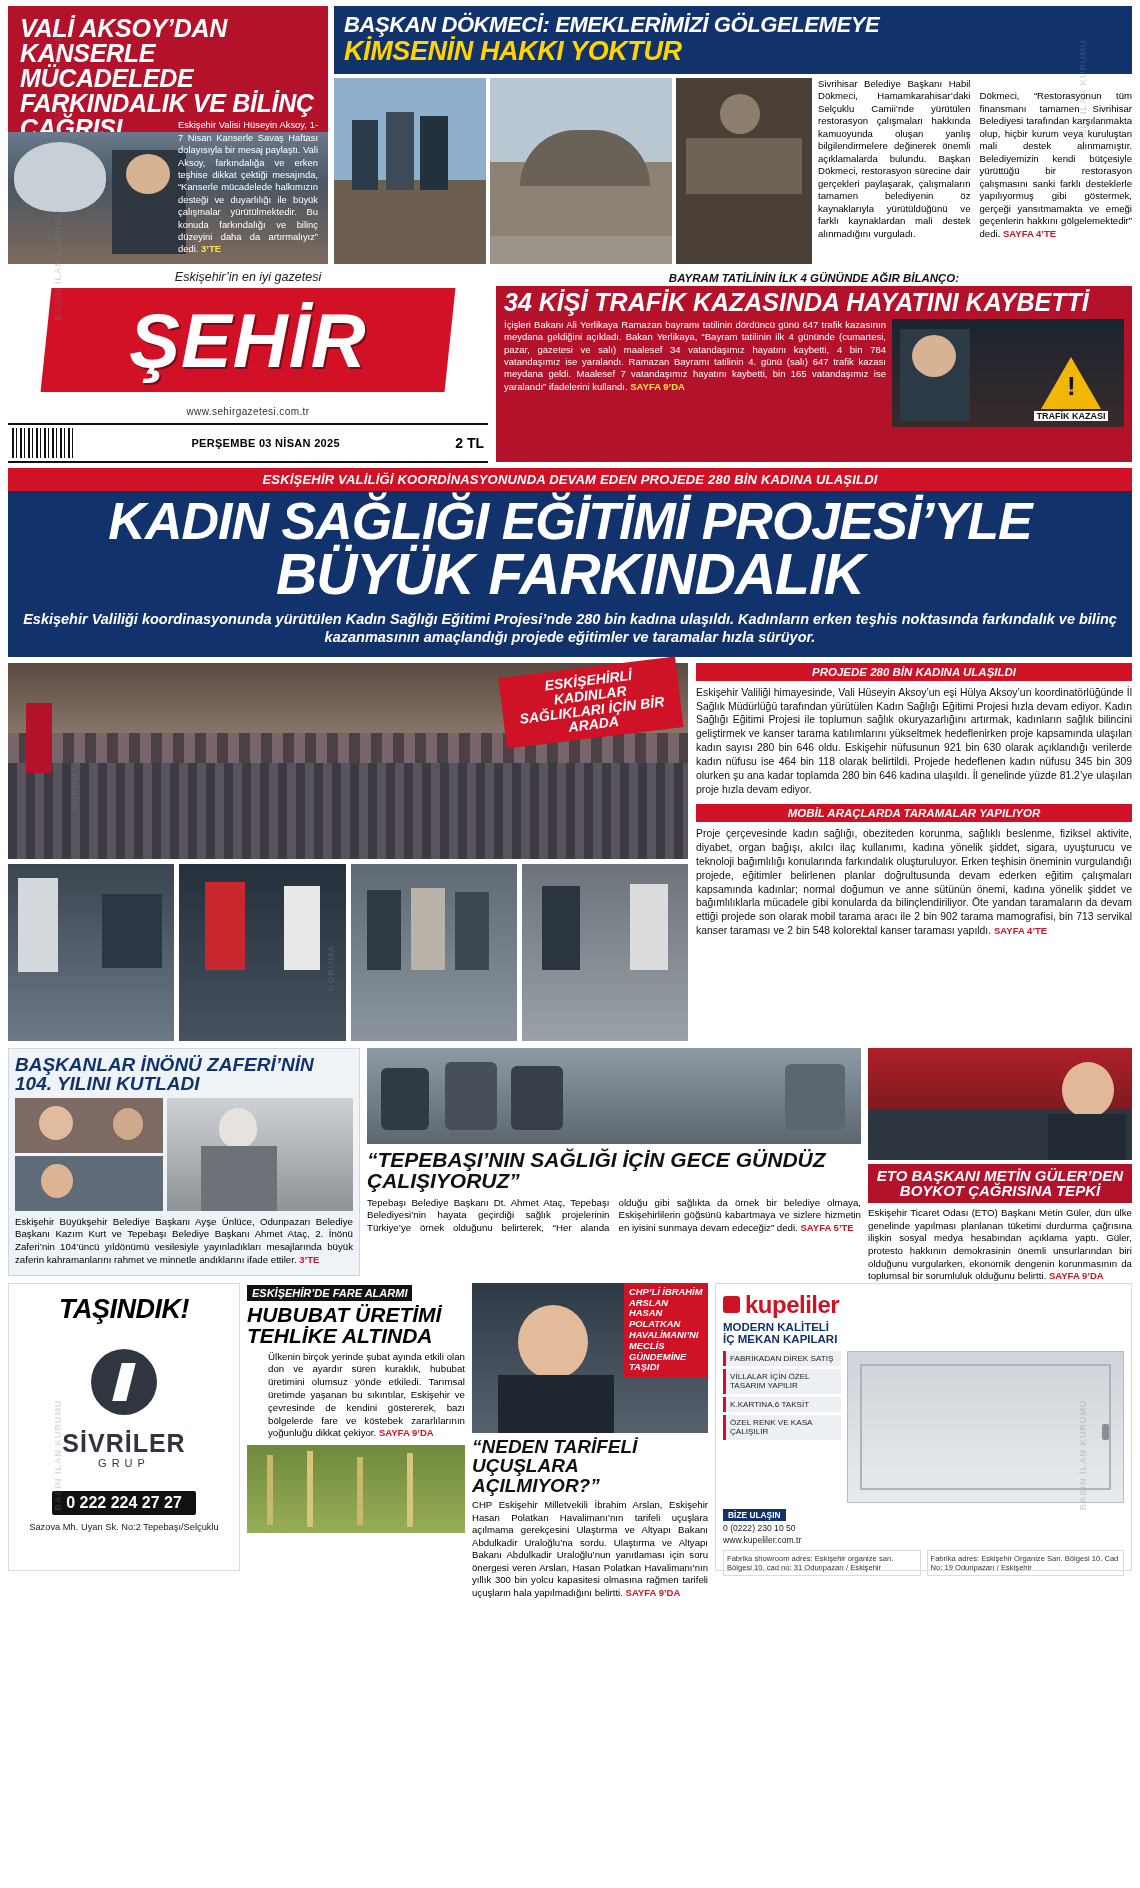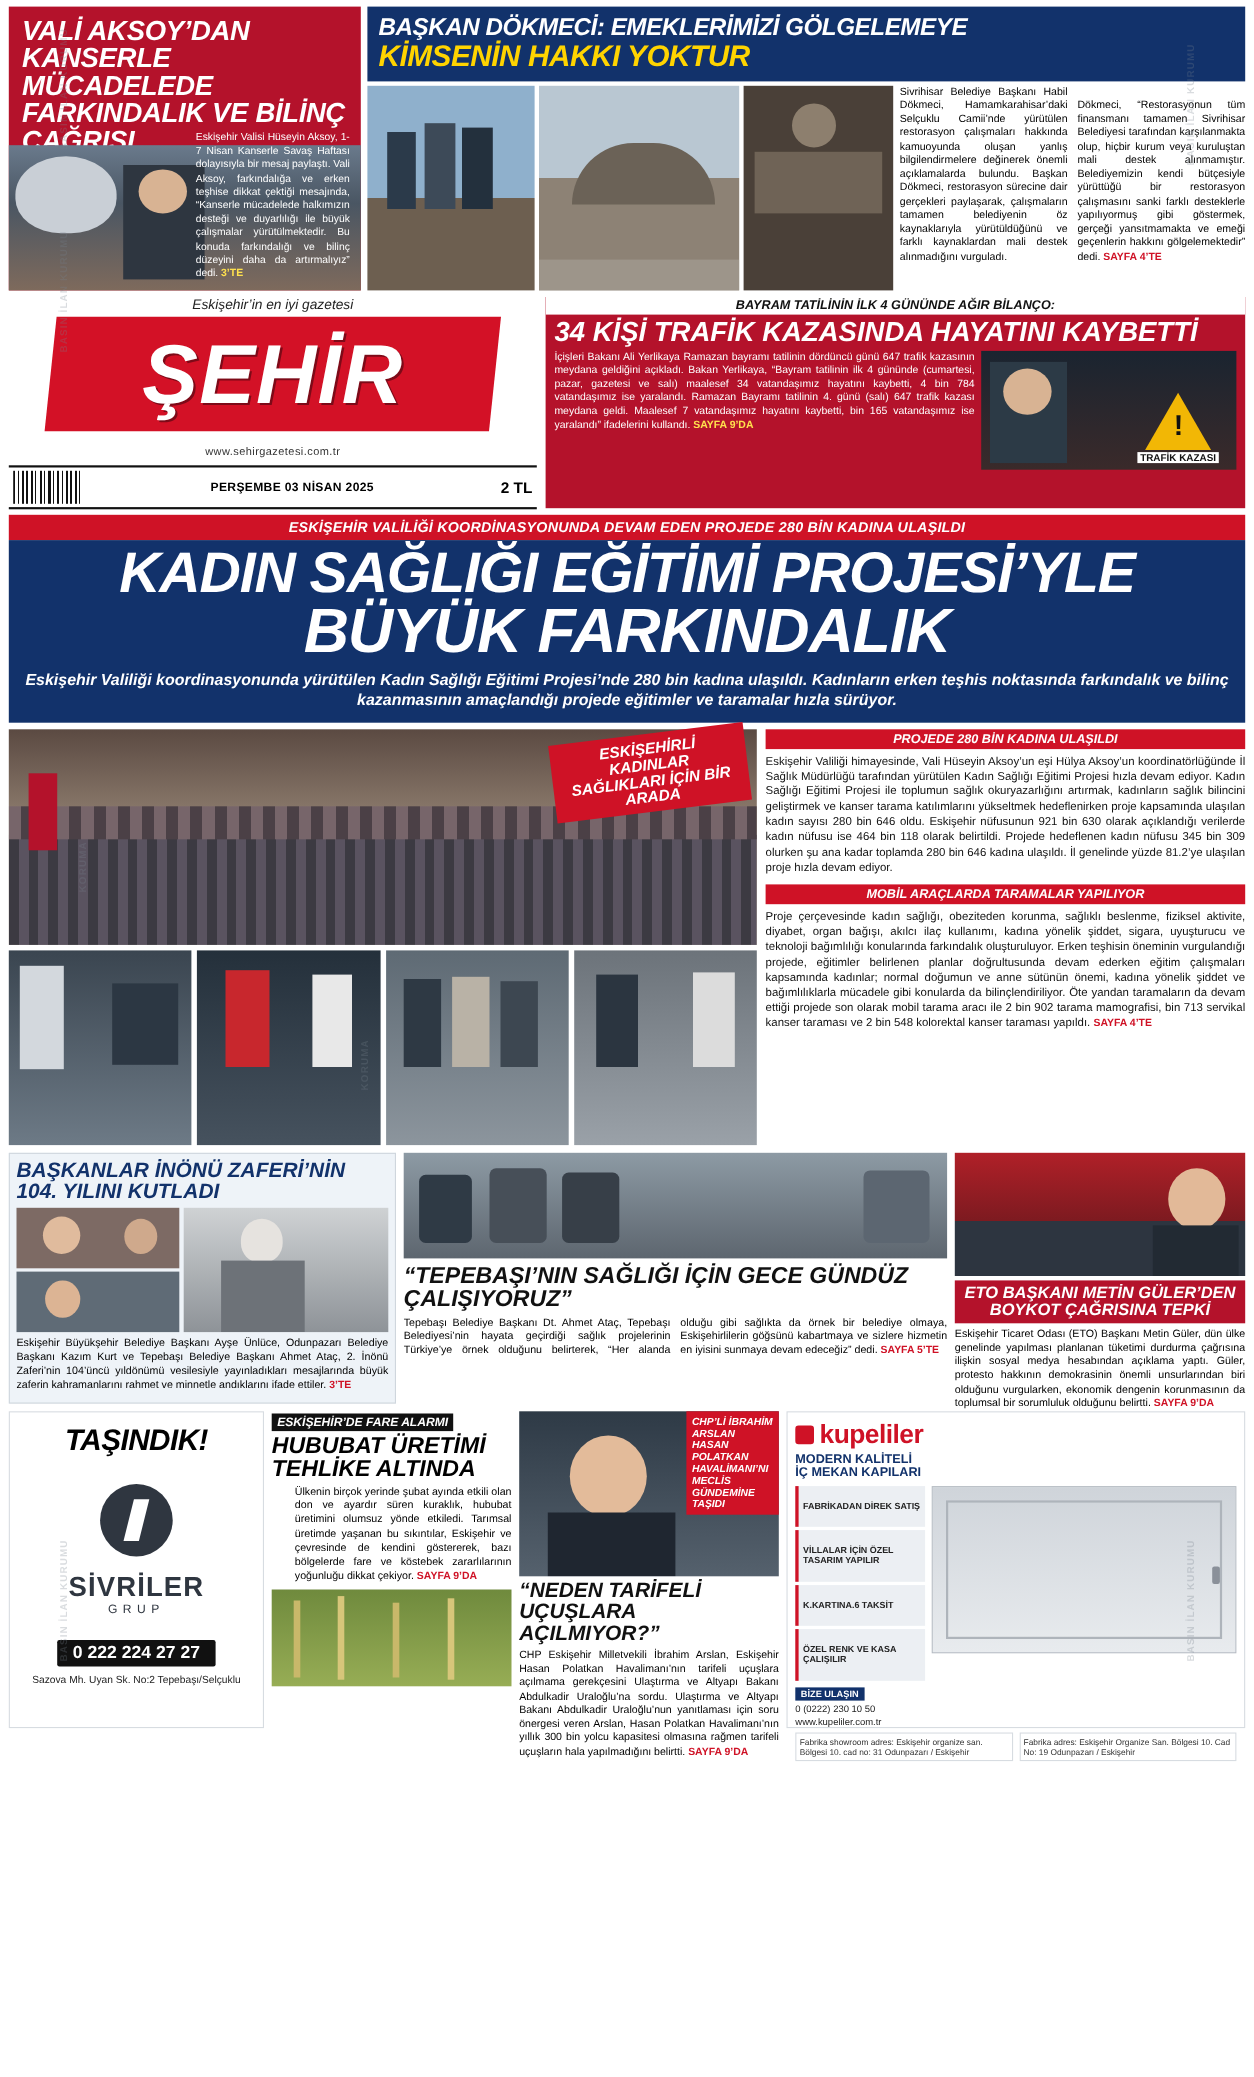--- a/index.html
+++ b/index.html
@@ -114,21 +114,21 @@
   .r3c p { margin-top: 4px; font-size: 9.6px; line-height: 1.3; text-align: justify; }
 
   .ad2 { flex: 1; border: 1px solid #d7dce1; padding: 7px; position: relative; }
   .ad2 .brand { display: flex; align-items: center; gap: 5px; }
   .ad2 .brand .sq { width: 17px; height: 17px; background: #cf1226; border-radius: 3px; }
   .ad2 .brand .bn { font-size: 24px; font-weight: bold; color: #cf1226; letter-spacing: -0.5px; }
   .ad2 .sub1 { font-size: 11.5px; font-weight: bold; color: #12326b; margin-top: 2px; }
   .ad2 .sub2 { font-size: 11.5px; font-weight: bold; color: #12326b; }
   .ad2 .mid { display: flex; gap: 6px; margin-top: 6px; }
   .ad2 .feats { width: 118px; display: flex; flex-direction: column; gap: 3px; }
-  .ad2 .feat { background: #eceff3; border-left: 3px solid #cf1226; font-size: 8.1px; font-weight: bold; padding: 14px 4px; color: #222; line-height: 1.15; }
+  .ad2 .feat { background: #eceff3; border-left: 3px solid #cf1226; font-size: 8.1px; font-weight: normal; padding: 3px 4px; color: #222; line-height: 1.15; }
   .ad2 .door { flex: 1; height: 152px; background: linear-gradient(#cfd4da, #e8ebee); border: 1px solid #b6bcc3; position: relative; }
   .ad2 .door .panel { position: absolute; left: 12px; top: 12px; right: 12px; bottom: 12px; border: 2px solid #aeb4bb; }
   .ad2 .door .knob { position: absolute; right: 14px; top: 72px; width: 7px; height: 16px; background: #8a9099; border-radius: 2px; }
   .ad2 .contact { margin-top: 6px; font-size: 8.6px; }
   .ad2 .contact .lbl { background: #12326b; color: #fff; display: inline-block; font-weight: bold; padding: 1px 5px; font-size: 8.4px; }
   .ad2 .contact .ln { margin-top: 2px; color: #222; }
   .ad2 .foot { display: flex; gap: 6px; margin-top: 5px; font-size: 7.6px; color: #333; line-height: 1.2; }
   .ad2 .foot .fbox { flex: 1; border: 1px solid #d7dce1; padding: 3px; }
 
   

